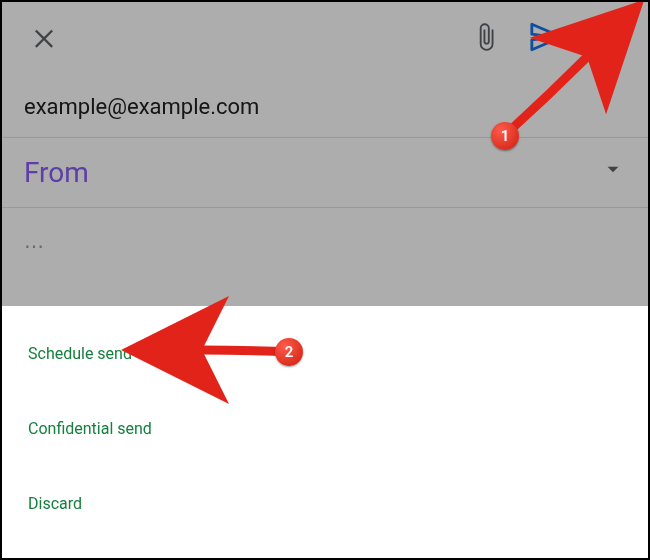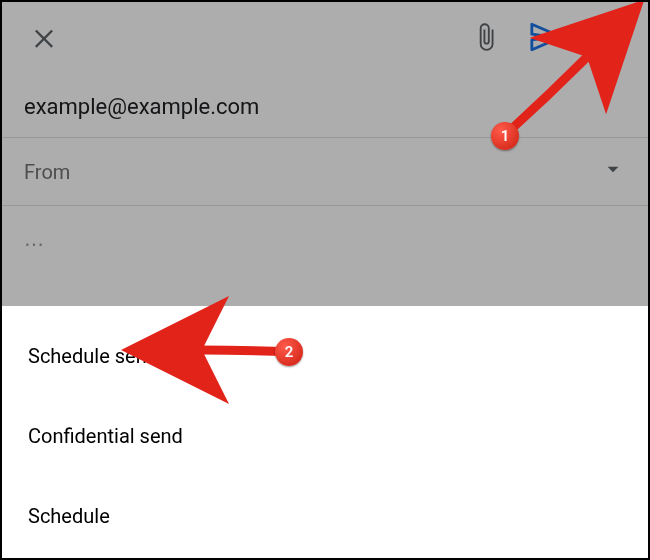--- a/index.html
+++ b/index.html
@@ -30,38 +30,38 @@
   .icon-btn.send { color: #1a73e8; margin: 0 12px; }
   .icon-btn.more { color: #5f6368; }
   .row {
     border-top: 1px solid #e0e0e0;
     padding: 18px 22px;
     font-size: 22px;
     color: #202124;
     display: flex; align-items: center;
   }
   .row.first { border-top: none; padding-top: 22px; }
-  .row.from { color: #737373; font-size: 20px; }
+  .row.from { color: #8b5cf6; font-size: 28px; }
   .row.subject { font-size: 24px; padding-top: 22px; padding-bottom: 22px; }
   .row.body { border-top: 1px solid #e0e0e0; height: 80px; color:#9aa0a6; font-size:20px; padding-top:14px;}
   .row.body .three-dots { letter-spacing: 2px; }
   .chev { margin-left: auto; color: #5f6368; }
   .scrim {
     position: absolute; inset: 0;
     background: rgba(0,0,0,0.32);
   }
   .sheet {
     position: absolute; left: 0; right: 0; bottom: 0;
     background: #fff;
     display: flex; flex-direction: column;
     padding: 10px 0 8px 0;
   }
   .menu-item {
-    font-size: 20px;
-    color: #000000;
+    font-size: 16px;
+    color: #15803d;
     padding: 28px 26px;
     cursor: pointer;
   }
   
   .badge {
     position: absolute;
     width: 28px; height: 28px;
     border-radius: 50%;
     background: radial-gradient(circle at 35% 30%, #ff5a4a, #cc1e0f);
     color: #fff;
@@ -122,21 +122,21 @@
   <div class="scrim"></div>
 
   <div class="sheet" style="height:252px;">
     <div class="menu-item">
       <span>Schedule send</span>
     </div>
     <div class="menu-item">
       <span>Confidential send</span>
     </div>
     <div class="menu-item">
-      <span>Schedule</span>
+      <span>Discard</span>
     </div>
   </div>
 
   <svg class="arrow-svg" style="left:0;top:0;" width="650" height="560">
     <defs>
       <marker id="ah1" markerWidth="12" markerHeight="12" refX="3" refY="6" orient="auto">
         <path d="M0,0 L12,6 L0,12 L3,6 z" fill="#e2231a"></path>
       </marker>
     </defs>
     <path d="M 503 133 Q 545 95 585 55" stroke="#e2231a" stroke-width="9" fill="none" marker-end="url(#ah1)"></path>

